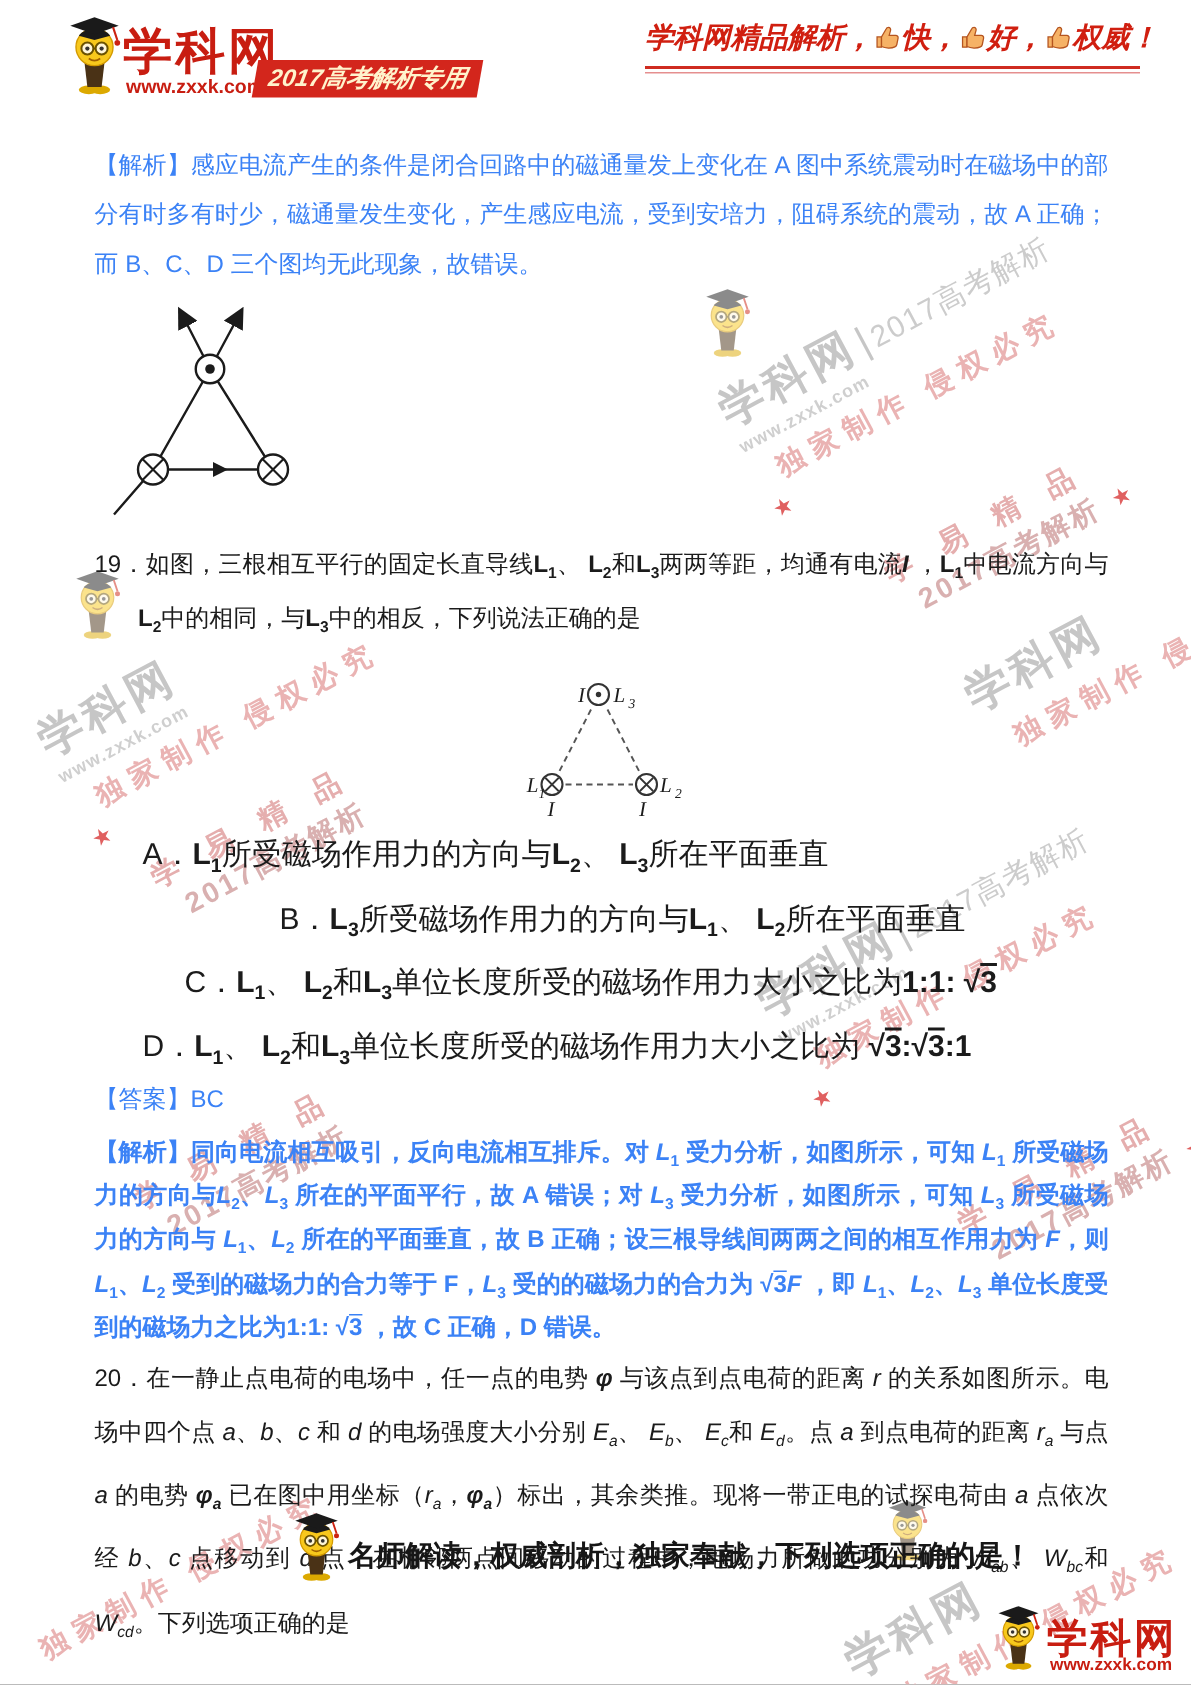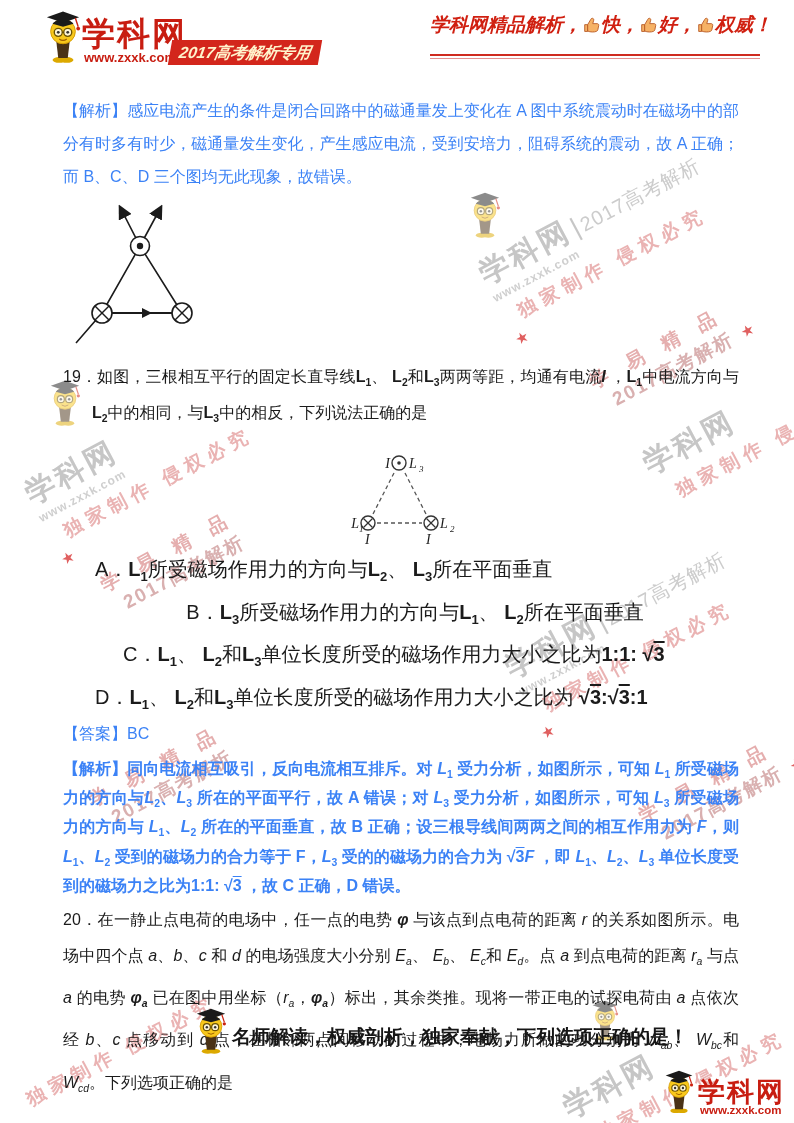--- a/index.html
+++ b/index.html
@@ -7,21 +7,21 @@
         font-family:"Liberation Sans","DejaVu Sans",sans-serif;color:#1b1b1b;}
   
   .logo-mascot{position:absolute;left:44px;top:10px;width:38px;height:58px;}
   .logo-brand{position:absolute;left:82px;top:12px;font-size:33px;font-weight:bold;
               color:#c81d11;letter-spacing:2px;}
   .logo-url{position:absolute;left:84px;top:50px;font-size:13px;font-weight:bold;color:#c81d11;}
   .badge{position:absolute;left:170px;top:40px;width:150px;height:25px;background:#d3261c;
          transform:skewX(-10deg);text-align:center;line-height:25px;font-size:16px;
          font-weight:bold;font-style:italic;color:#fff3cc;}
   .slogan-wrap{position:absolute;right:34px;top:12px;width:330px;text-align:center;
-               border-bottom:2px solid #cf2b20;padding-bottom:16px;}
+               border-bottom:2px solid #cf2b20;padding-bottom:6px;}
   .slogan-wrap::after{content:'';position:absolute;left:0;right:0;bottom:-5px;height:1px;background:#e58f8f;}
   .slogan{font-size:19px;font-weight:bold;font-style:italic;color:#d01f10;white-space:nowrap;}
   .thumb{width:17px;height:17px;vertical-align:-3px;margin:0 1px;}
   .subslogan{position:absolute;right:36px;top:50px;font-size:17px;font-weight:bold;
              color:#3a3a3a;letter-spacing:1px;}
   
   .t{position:absolute;left:63px;width:676px;font-size:16px;text-align:justify;}
   .red{color:#3b82f6;}
   .para18{top:94px;line-height:33px;}
   .q19{top:362px;line-height:30px;padding-left:29px;text-indent:-29px;width:647px;}

